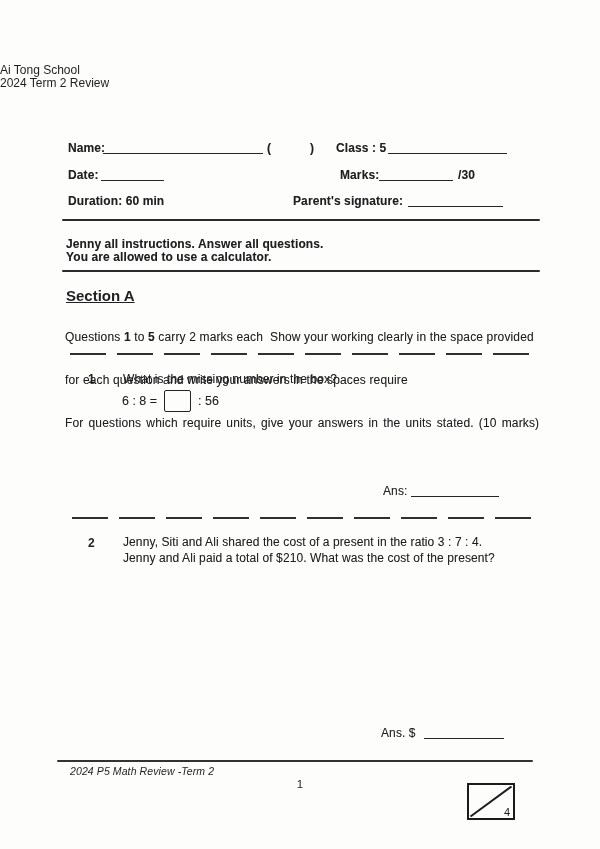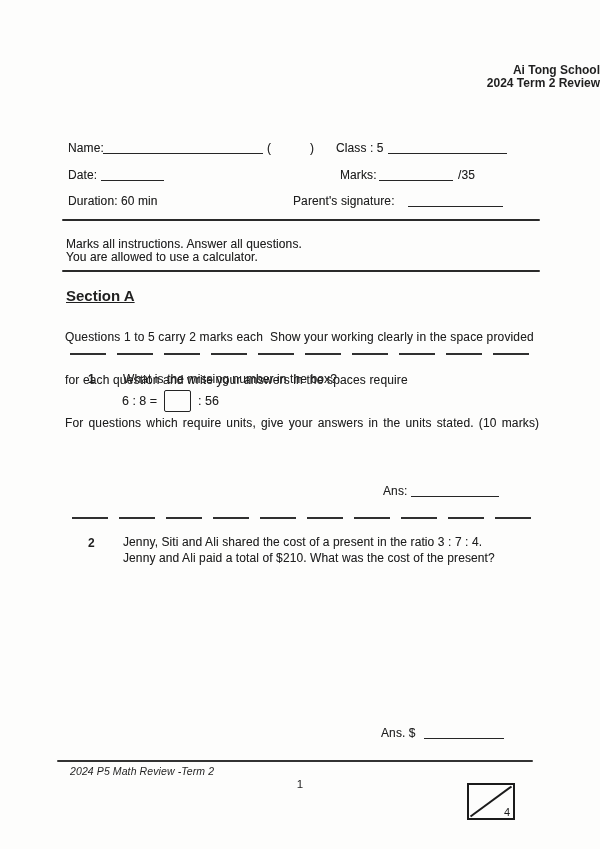--- a/index.html
+++ b/index.html
@@ -4,24 +4,24 @@
 <style>
   html,body { margin:0; padding:0; background:#ffffff; }
   .page {
     position:relative; width:600px; height:849px;
     background:#fdfdfc; overflow:hidden;
     font-family:"Liberation Sans", sans-serif;
     color:#1f1f1f;
     -webkit-font-smoothing:antialiased;
   }
   .abs { position:absolute; white-space:nowrap; }
-  .b { font-weight:normal; }
+  .b { font-weight:bold; }
   .txt { font-size:12px; letter-spacing:0.1px; text-shadow:0 0 0.4px rgba(20,20,20,0.35); }
-  .header-block { position:absolute; top:64px; left:0; right:0; text-align:right;
-                  font-weight:bold; font-size:12px; line-height:13px; }
+  .header-block { position:absolute; top:64px; left:0; right:0; text-align:left;
+                  font-weight:normal; font-size:12px; line-height:13px; }
   .rule { position:absolute; height:2.2px; background:#2a2a2a; border-radius:1px; }
   .rule-thin { position:absolute; height:1.6px; background:#333333; border-radius:1px; }
   .dashed { position:absolute; height:2px;
             background:repeating-linear-gradient(90deg,#303030 0 36px, rgba(0,0,0,0) 36px 47px); }
   .fline { position:absolute; border-bottom:1.6px solid #262626; height:0; }
   .section-heading { font-size:15px; font-weight:bold; text-decoration:underline; }
   .intro { position:absolute; left:65px; top:301px; width:478px;
            font-size:12px; line-height:14.4px; letter-spacing:0.15px;
            white-space:pre-wrap; text-shadow:0 0 0.4px rgba(20,20,20,0.3); }
   .intro .l3 { word-spacing:1.6px; }
@@ -54,28 +54,28 @@
   <div class="fline" style="left:103px;top:153px;width:160px"></div>
   <div class="abs txt b" style="left:267px;top:141px">(</div>
   <div class="abs txt b" style="left:310px;top:141px">)</div>
   <div class="abs txt b" style="left:336px;top:141px">Class : 5</div>
   <div class="fline" style="left:388px;top:153px;width:119px"></div>
 
   <div class="abs txt b" style="left:68px;top:168px">Date:</div>
   <div class="fline" style="left:101px;top:180px;width:63px"></div>
   <div class="abs txt b" style="left:340px;top:168px">Marks:</div>
   <div class="fline" style="left:379px;top:180px;width:74px"></div>
-  <div class="abs txt b" style="left:458px;top:168px">/35</div>
+  <div class="abs txt b" style="left:458px;top:168px">/30</div>
 
   <div class="abs txt b" style="left:68px;top:194px">Duration: 60 min</div>
   <div class="abs txt b" style="left:293px;top:194px">Parent's signature:</div>
   <div class="fline" style="left:408px;top:206px;width:95px"></div>
 
   <div class="rule" style="left:62px;top:219px;width:478px"></div>
-  <div class="abs txt b" style="left:66px;top:237px">Marks all instructions. Answer all questions.</div>
+  <div class="abs txt b" style="left:66px;top:237px">Jenny all instructions. Answer all questions.</div>
   <div class="abs txt b" style="left:66px;top:250px">You are allowed to use a calculator.</div>
   <div class="rule" style="left:62px;top:270px;width:478px"></div>
 
   <div class="abs section-heading" style="left:66px;top:287px">Section A</div>
   <div class="intro">
     <div class="l1"><span>Questions </span><span class="b">1</span><span> to </span><span class="b">5</span><span> carry 2 marks each  Show your working clearly in the space provided</span></div>
     <div class="l2">for each question and write your answers in the spaces require</div>
     <div class="l3">For questions which require units, give your answers in the units stated. (10 marks)</div>
   </div>
   <div class="dashed" style="left:70px;top:353px;width:468px"></div>

